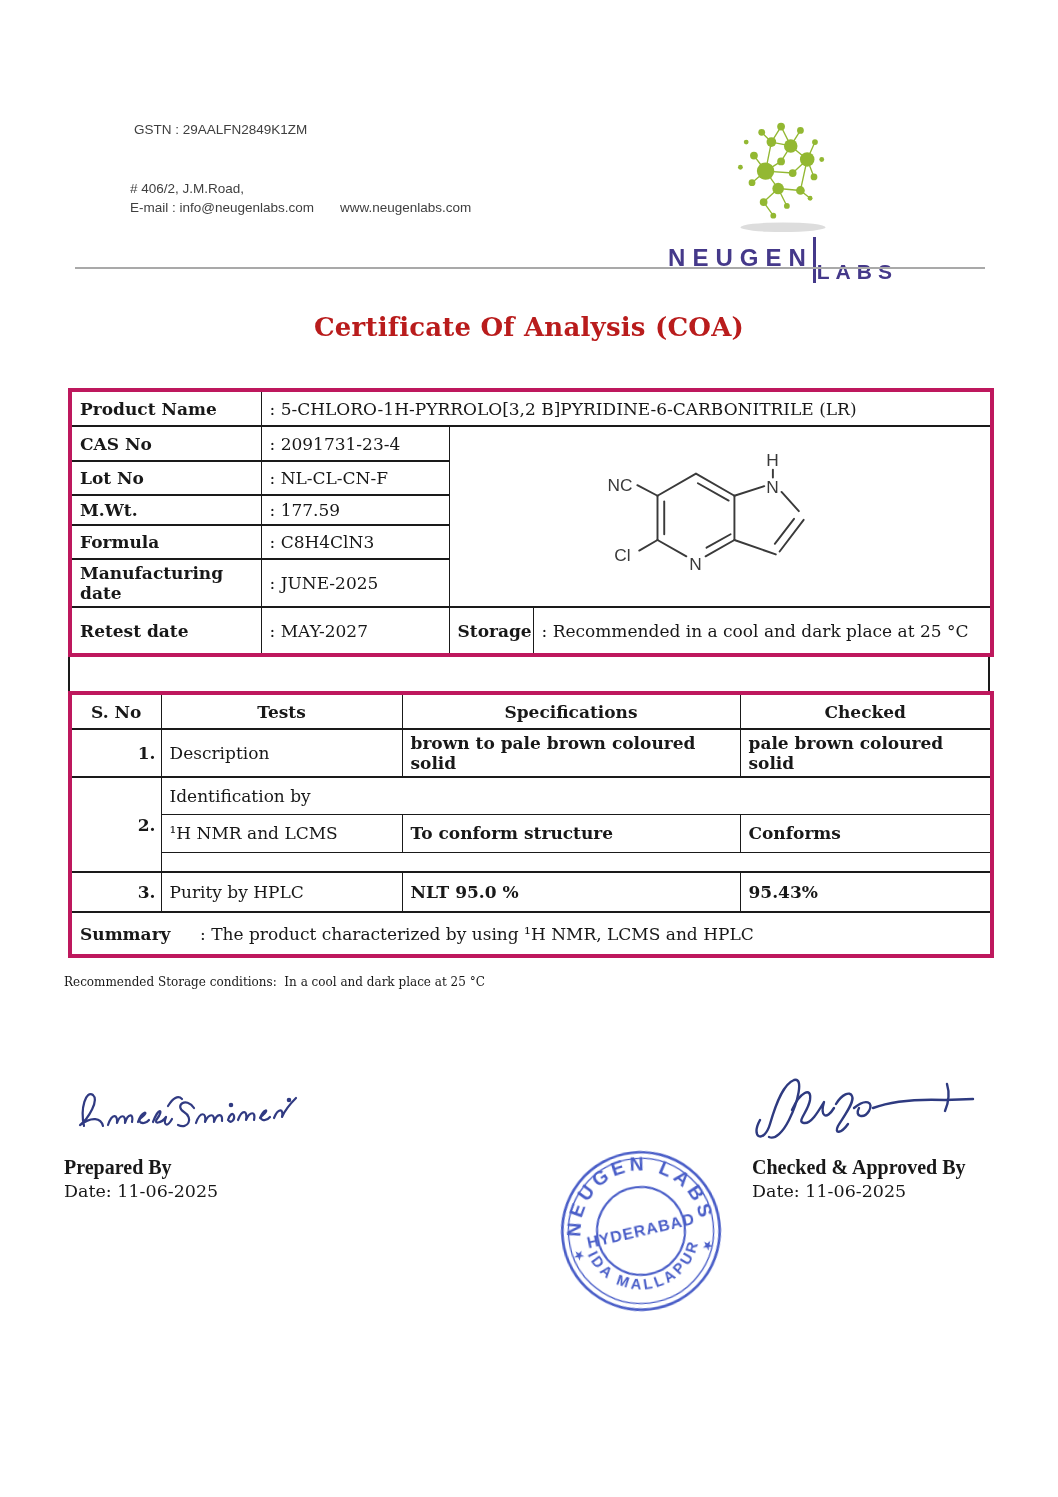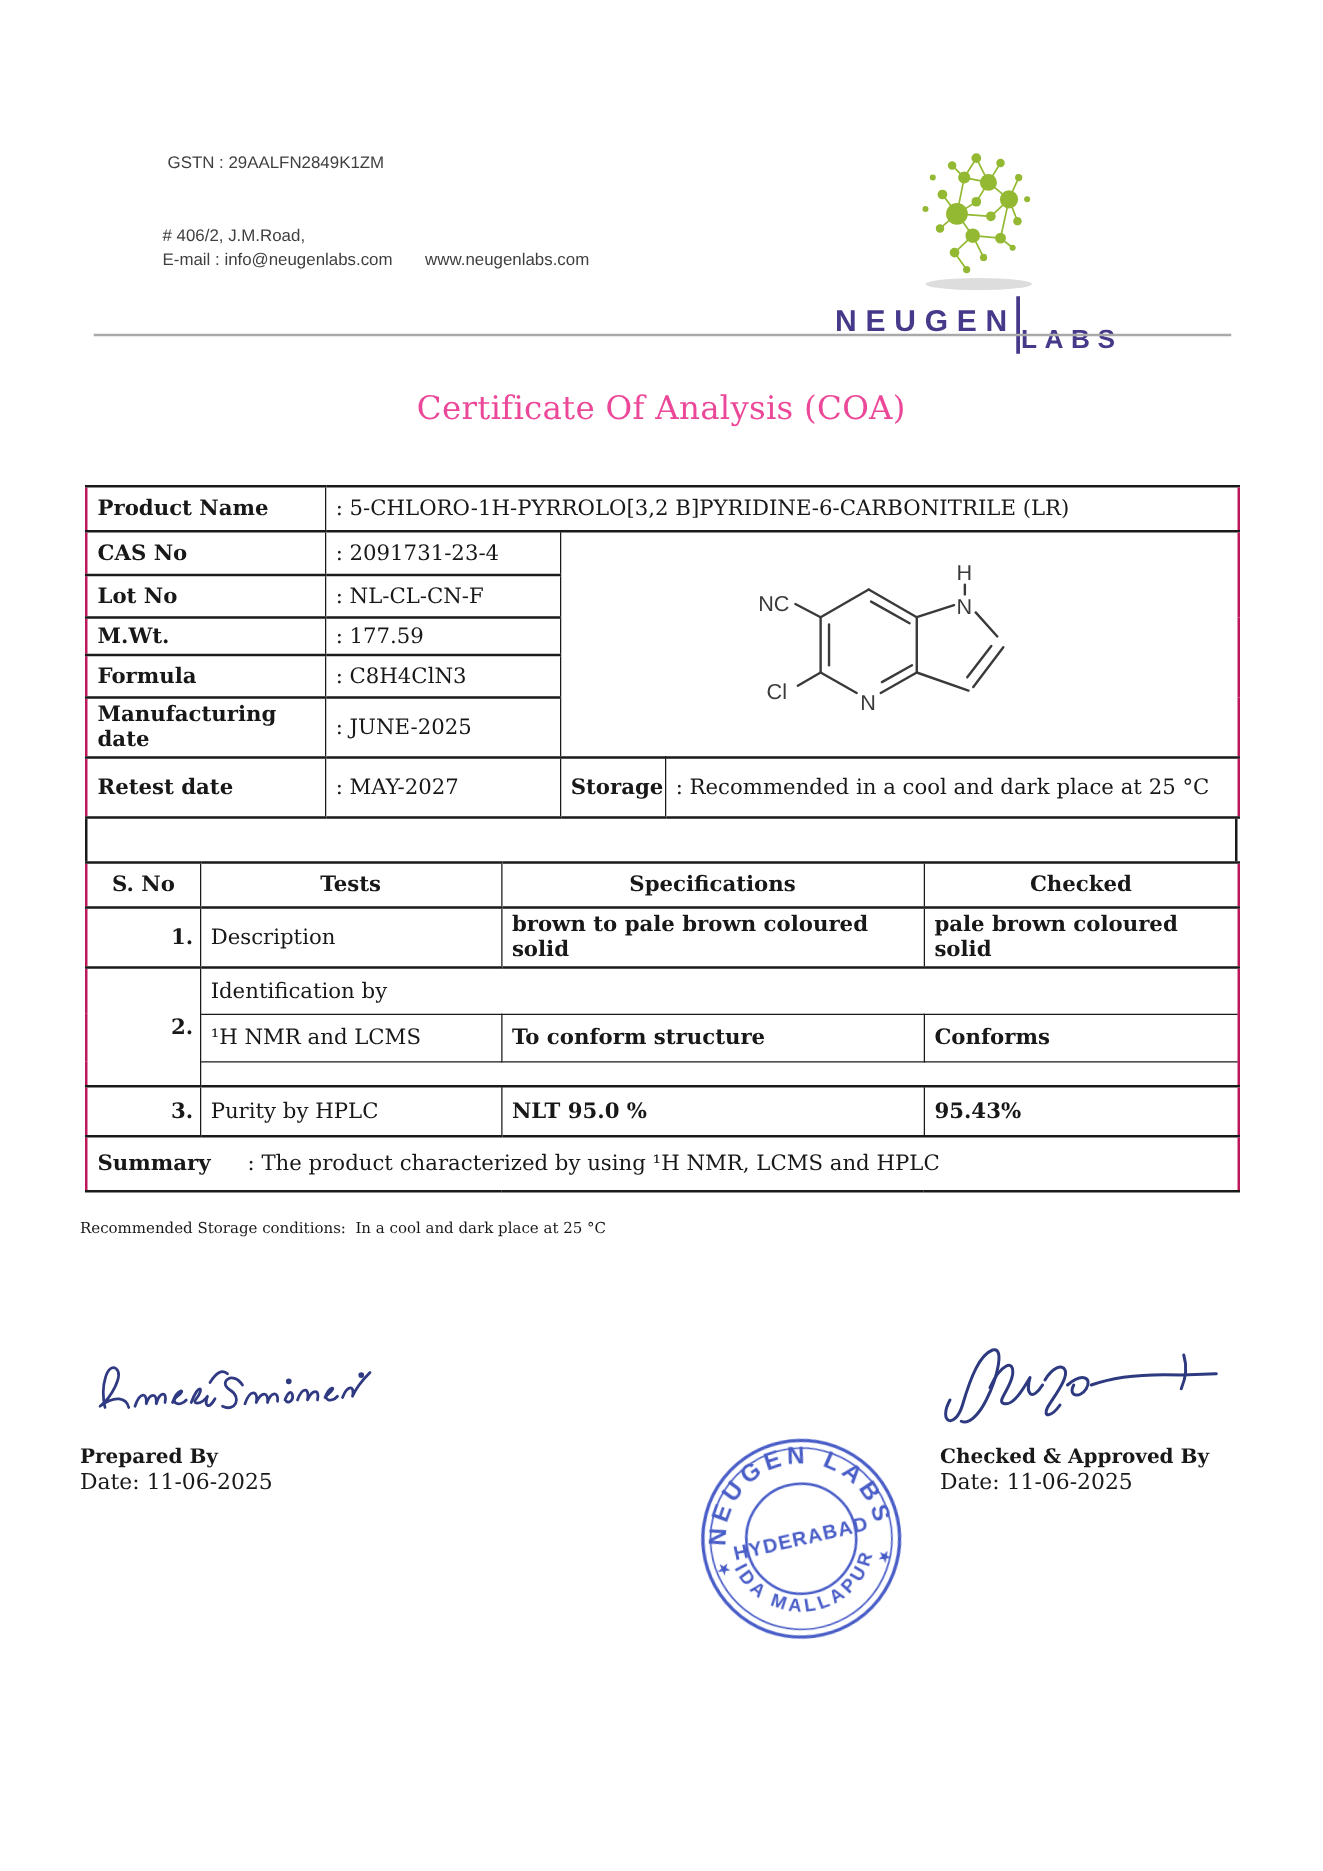--- a/index.html
+++ b/index.html
@@ -15,46 +15,46 @@
   .logo-ball{display:block;margin:0 auto;}
   .wordmark{display:flex;align-items:flex-start;justify-content:center;margin-top:2px;
             font-family:"Liberation Sans",sans-serif;font-weight:bold;color:#45398a;}
   .wm-left{font-variant:small-caps;text-transform:lowercase;font-size:34px;letter-spacing:7px;line-height:1;}
   .wm-bar{display:inline-block;width:3px;height:46px;background:#45398a;margin:0 1px 0 0;}
   .wm-right{font-variant:small-caps;text-transform:lowercase;font-size:30px;letter-spacing:6px;line-height:1;margin-top:17px;}
   .hdr-rule{position:absolute;left:75px;top:267px;width:910px;height:2px;background:#a9a9a9;}
 
   
   .title{position:absolute;left:0;top:312px;width:100%;text-align:center;
-         font-size:26px;font-weight:normal;color:#ec4899;letter-spacing:0.2px;}
+         font-size:26px;font-weight:bold;color:#b91c1c;letter-spacing:0.2px;}
 
   
   .tables{position:absolute;left:68px;top:388px;width:922px;}
   table{border-collapse:collapse;table-layout:fixed;width:922px;font-size:17px;color:#181818;}
   td,th{border-style:solid;border-color:#1a1a1a;border-width:2px 1px;vertical-align:middle;
         padding:3px 8px;overflow:hidden;}
-  table{border:2px solid #be185d;}
+  table{border:4px solid #be185d;}
   .lbl{font-weight:bold;}
   .mfg-lbl div{max-width:150px;}
   .spacer-row{height:34px;border-left:2px solid #1a1a1a;border-right:2px solid #1a1a1a;width:918px;}
   .t2 th{font-weight:bold;text-align:center;}
   .sno-cell{text-align:right;padding-right:5px;}
   .cen{font-weight:bold;}
   .thin-b{border-bottom-width:1px;}
   .thin-t{border-top-width:1px;}
   .sum-lbl{font-weight:bold;display:inline-block;width:120px;}
   .struct-cell{text-align:center;}
 
   
   .storage-note{position:absolute;left:64px;top:975px;font-size:12px;white-space:pre-wrap;}
   .sig{position:absolute;}
   .sig-left{left:70px;top:1078px;}
   .sig-right{left:740px;top:1058px;}
   .signoff{position:absolute;font-size:17.5px;line-height:1.32;}
-  .signoff .so-title{font-weight:bold;font-size:16px;}
+  .signoff .so-title{font-weight:bold;font-size:20px;font-family:Liberation Serif, serif;}
   .so-left{left:64px;top:1154px;}
   .so-right{left:752px;top:1154px;}
   .stamp{position:absolute;left:549px;top:1139px;transform:rotate(-7deg);filter:blur(0.35px);opacity:0.92;}
 </style>
 </head>
 <body>
 
 <div class="page">
 
   <div class="gstn hdr-sans">GSTN : 29AALFN2849K1ZM</div>

